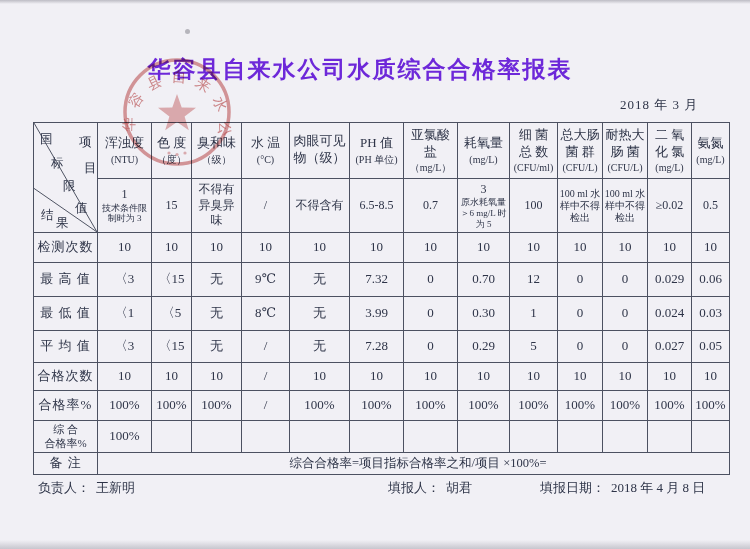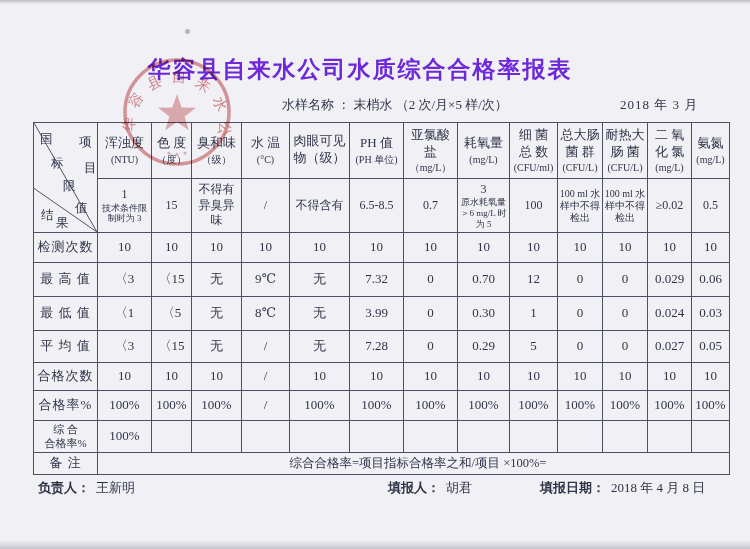--- a/index.html
+++ b/index.html
@@ -61,32 +61,31 @@
   .stamp .ring{fill:none;stroke:rgba(198,86,86,.65);stroke-width:3.5;}
   .stamp .star{fill:rgba(204,100,100,.55);}
   .stamp text{font-size:14.5px;fill:rgba(193,78,78,.72);letter-spacing:2px;
     font-family:"Liberation Serif","DejaVu Serif",serif;}
   .stamp .mini-dot{fill:rgba(200,90,90,.5);}
 
   .footer{position:absolute;top:479px;left:0;width:750px;font-size:13px;}
   .f-manager{position:absolute;left:38px;top:0;}
   .f-filler{position:absolute;left:388px;top:0;}
   .f-date{position:absolute;left:540px;top:0;}
-  .footer b{font-weight:bold;margin-right:6px;}
+  .footer b{font-weight:normal;margin-right:6px;}
 </style>
 </head>
 <body>
 
 <div class="sheet">
   <div class="edge-top"></div>
   <div class="dot-artifact"></div>
 
   <div class="title">华容县自来水公司水质综合合格率报表</div>
 
-  <div class="meta-sample"><span>水样名称 ：</span> <span>末梢水 （2 次/月×5 样/次）</span></div>
   <div class="meta-period">2018 年 3 月</div>
 
   <table class="report">
     <colgroup>
       <col style="width:64px">
         <col style="width:54px">
         <col style="width:40px">
         <col style="width:50px">
       <col style="width:48px">
         <col style="width:60px">

